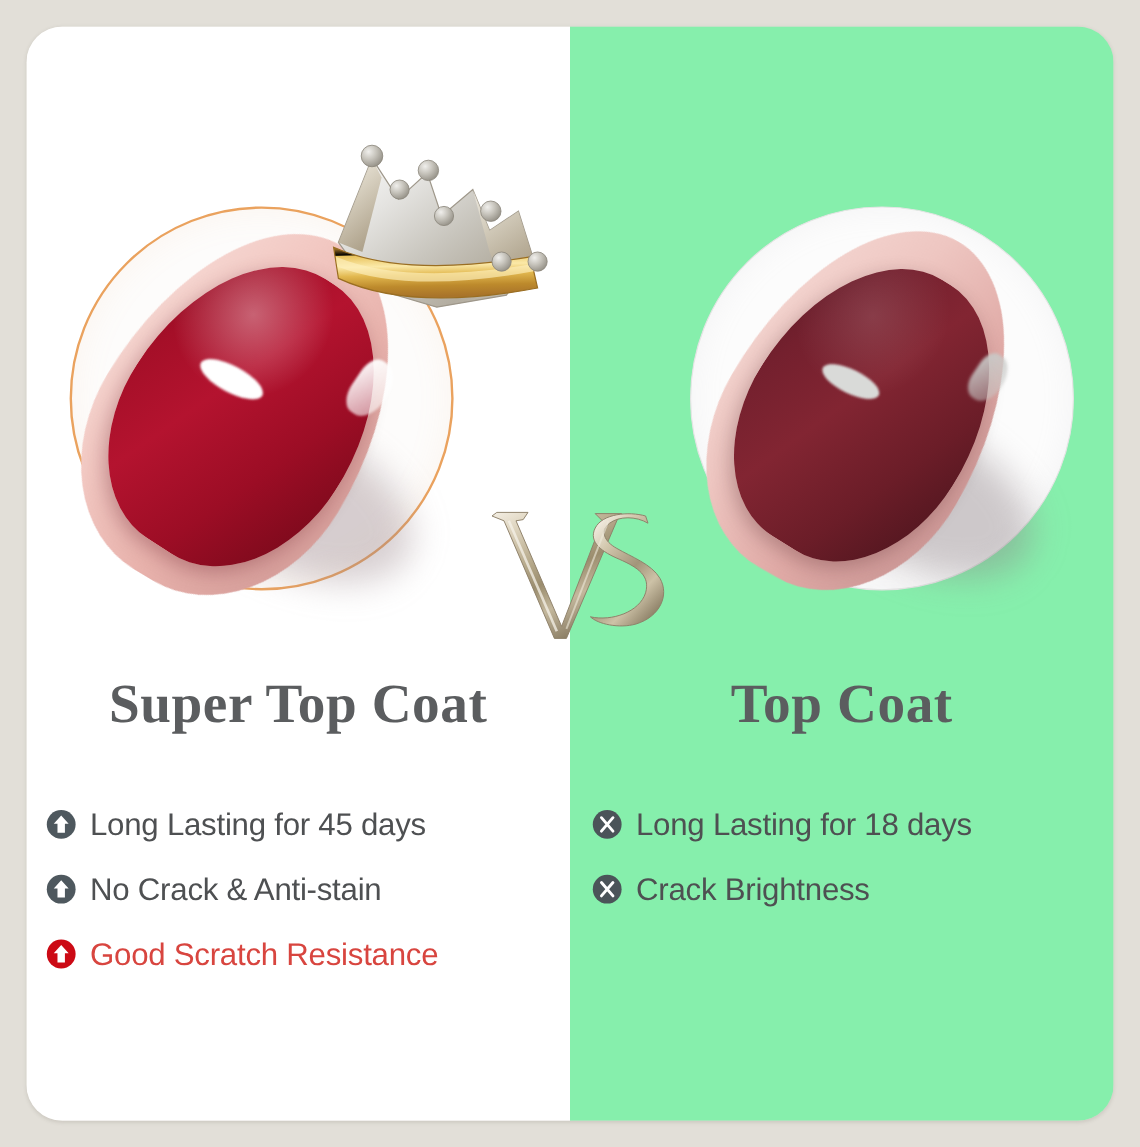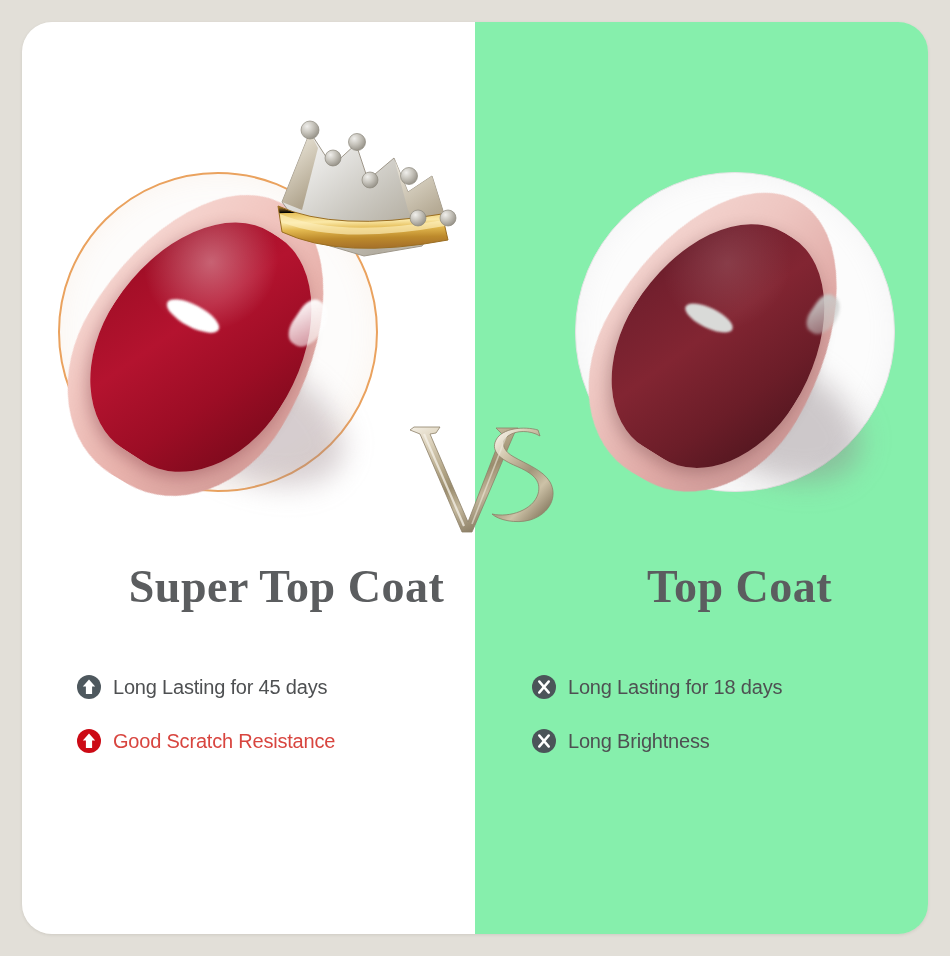--- a/index.html
+++ b/index.html
@@ -18,21 +18,21 @@
   
   .card {
     position:absolute;
     left:22px; top:22px;
     width:906px; height:912px;
     border-radius:30px;
     overflow:hidden;
     display:flex;
     box-shadow:0 1px 3px rgba(120,115,105,.18);
   }
-  .panel { position:relative; height:100%; overflow:hidden;padding-left:38px; }
+  .panel { position:relative; height:100%; overflow:hidden; }
   .panel-left  { width:453px; background:#ffffff; }
   .panel-right { width:453px; background:#86efac; }
 
   
   .circle-ring {
     position:absolute;
     border-radius:50%;
   }
   .ring-left {
     left:36px; top:150px;
@@ -144,21 +144,21 @@
     padding:0 14px 0 16px;
   }
   .feat {
     display:flex;
     align-items:center;
     height:54px;
     gap:11px;
   }
   .feat-icon { flex:0 0 auto; width:26px; height:26px; display:block; }
   .feat-label {
-    font-size:20px;
+    font-size:26px;
     letter-spacing:-.2px;
     white-space:nowrap;
     color:#4e5052;
   }
   .feat.neg  .feat-label { color:#4e5052; }
   .feat.hl   .feat-label { color:#d8453f; }
   .features-right { padding-left:18px; }
 </style>
 </head>
 <body>
@@ -229,20 +229,29 @@
       <div class="features features-left">
         <div class="feat">
           <span class="feat-icon">
             <svg viewBox="0 0 26 26" width="26" height="26">
               <circle cx="13" cy="13" r="12" fill="#4e585e"></circle>
               <path d="M13 5.6 L19.2 12.4 H16.1 V20 H9.9 V12.4 H6.8 Z" fill="#ffffff"></path>
             </svg>
           </span>
           <span class="feat-label">Long Lasting for 45 days</span>
         </div>
+        <div class="feat">
+          <span class="feat-icon">
+            <svg viewBox="0 0 26 26" width="26" height="26">
+              <circle cx="13" cy="13" r="12" fill="#4e585e"></circle>
+              <path d="M13 5.6 L19.2 12.4 H16.1 V20 H9.9 V12.4 H6.8 Z" fill="#ffffff"></path>
+            </svg>
+          </span>
+          <span class="feat-label">No Crack &amp; Anti-stain</span>
+        </div>
         <div class="feat hl">
           <span class="feat-icon">
             <svg viewBox="0 0 26 26" width="26" height="26">
               <circle cx="13" cy="13" r="12" fill="#cc0a15"></circle>
               <path d="M13 5.6 L19.2 12.4 H16.1 V20 H9.9 V12.4 H6.8 Z" fill="#ffffff"></path>
             </svg>
           </span>
           <span class="feat-label">Good Scratch Resistance</span>
         </div>
       </div>
@@ -269,21 +278,21 @@
           </span>
           <span class="feat-label">Long Lasting for 18 days</span>
         </div>
         <div class="feat neg">
           <span class="feat-icon">
             <svg viewBox="0 0 26 26" width="26" height="26">
               <circle cx="13" cy="13" r="12" fill="#4b5459"></circle>
               <path d="M8.2 7.4 L17.8 18.6 M17.8 7.4 L8.2 18.6" stroke="#ffffff" stroke-width="2.4" stroke-linecap="round"></path>
             </svg>
           </span>
-          <span class="feat-label">Long Brightness</span>
+          <span class="feat-label">Crack Brightness</span>
         </div>
       </div>
     </div>
 
     <div class="vs-wrap">
       <svg viewBox="0 0 182 132" width="182" height="132">
         <defs>
           <linearGradient id="vsMetal" x1="0" y1="0" x2="0.55" y2="1">
             <stop offset="0%" stop-color="#f4efe4"></stop>
             <stop offset="18%" stop-color="#ddd3bd"></stop>

